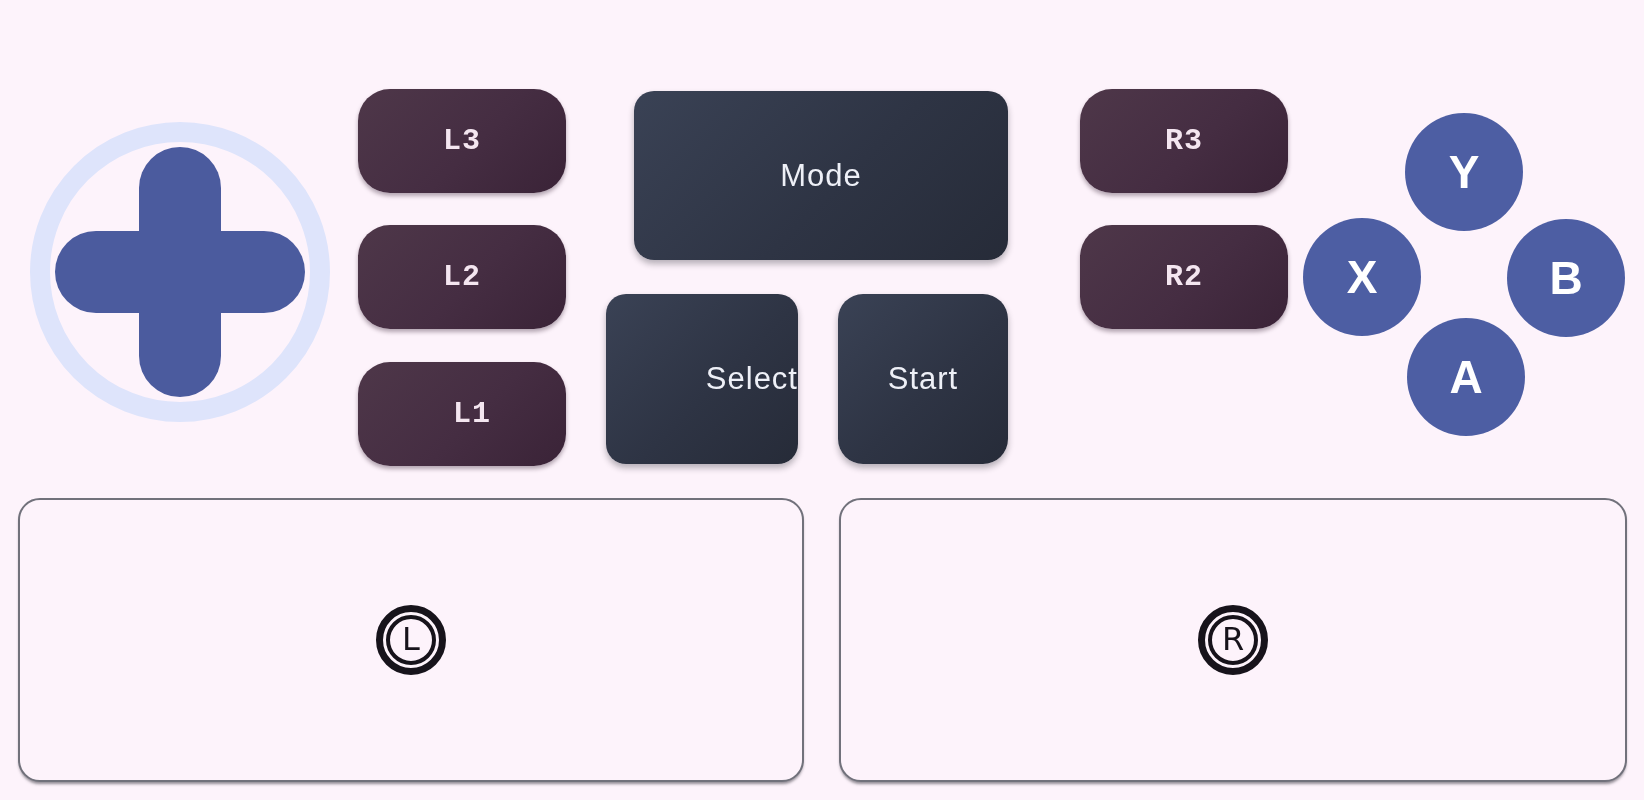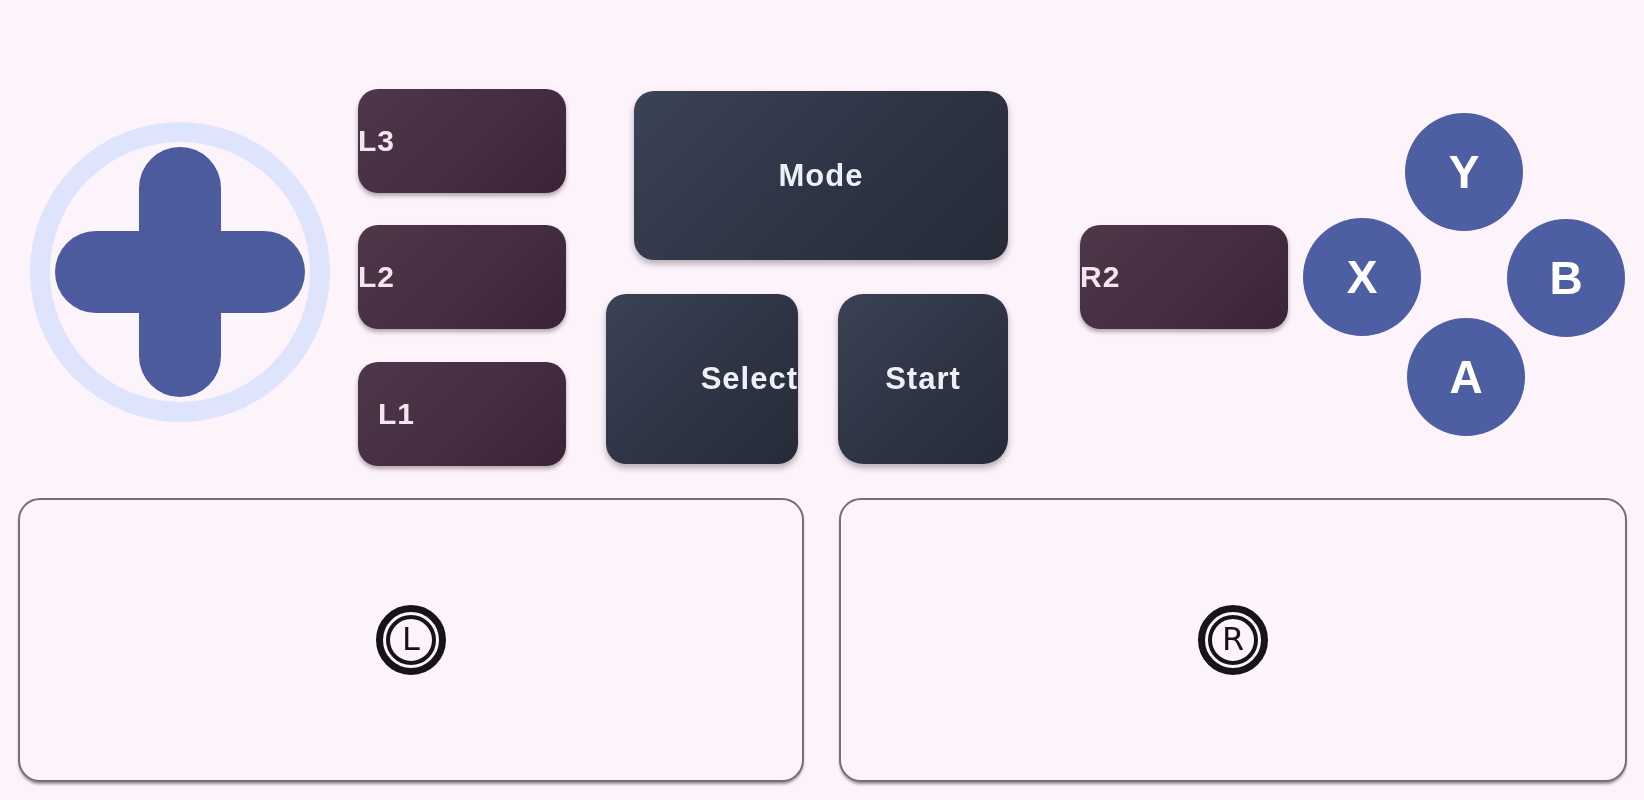--- a/index.html
+++ b/index.html
@@ -23,43 +23,44 @@
     border-radius: 50%;
   }
   .dpad-bar { position: absolute; background: #4b5b9e; }
   .dpad-bar.vert { left: 139px; top: 147px; width: 82px; height: 250px; border-radius: 41px; }
   .dpad-bar.horz { left: 55px;  top: 231px; width: 250px; height: 82px; border-radius: 41px; }
 
   
   .trigger {
     position: absolute;
     width: 208px; height: 104px;
-    border-radius: 20px;
+    border-radius: 32px;
     background: linear-gradient(135deg, #4e3749 0%, #452d42 55%, #3a2337 100%);
     box-shadow: 0 3px 4px rgba(40, 18, 38, 0.35);
-    display: flex; align-items: center; justify-content: flex-start;
+    display: flex; align-items: center; justify-content: center;
     color: #f4e6f0;
     font-size: 30px; font-weight: bold; letter-spacing: 1px;
     cursor: pointer;
+    font-family: Liberation Mono, monospace;
   }
   .col-left  { left: 358px; }
   .col-right { left: 1080px; }
   .row-1 { top: 89px; }
   .row-2 { top: 225px; }
   .row-3 { top: 362px; padding-left: 20px; }
 
   
   .slate-btn {
     position: absolute;
     border-radius: 20px;
     background: linear-gradient(135deg, #3a4255 0%, #2e3444 55%, #262b38 100%);
     box-shadow: 0 4px 6px rgba(20, 20, 30, 0.3);
     display: flex; align-items: center; justify-content: center;
     color: #eef0f7;
-    font-size: 31px; font-weight: bold; letter-spacing: 1px;
+    font-size: 31px; font-weight: normal; letter-spacing: 1px;
     cursor: pointer;
   }
   .btn-mode   { left: 634px; top: 91px;  width: 374px; height: 169px; }
   .btn-select { left: 606px; top: 294px; width: 192px; height: 170px; justify-content: flex-end; }
   .btn-start  { left: 838px; top: 294px; width: 170px; height: 170px; border-radius: 25px; }
 
   
   .face-btn {
     position: absolute;
     width: 118px; height: 118px;
@@ -128,20 +129,23 @@
   <div class="slate-btn btn-mode">
     <span>Mode</span>
   </div>
   <div class="slate-btn btn-select">
     <span>Select</span>
   </div>
   <div class="slate-btn btn-start">
     <span>Start</span>
   </div>
 
+  <div class="trigger col-right row-1">
+    <span>R3</span>
+  </div>
   <div class="trigger col-right row-2">
     <span>R2</span>
   </div>
 
   <div class="face-btn face-y">
     <span>Y</span>
   </div>
   <div class="face-btn face-x">
     <span>X</span>
   </div>

